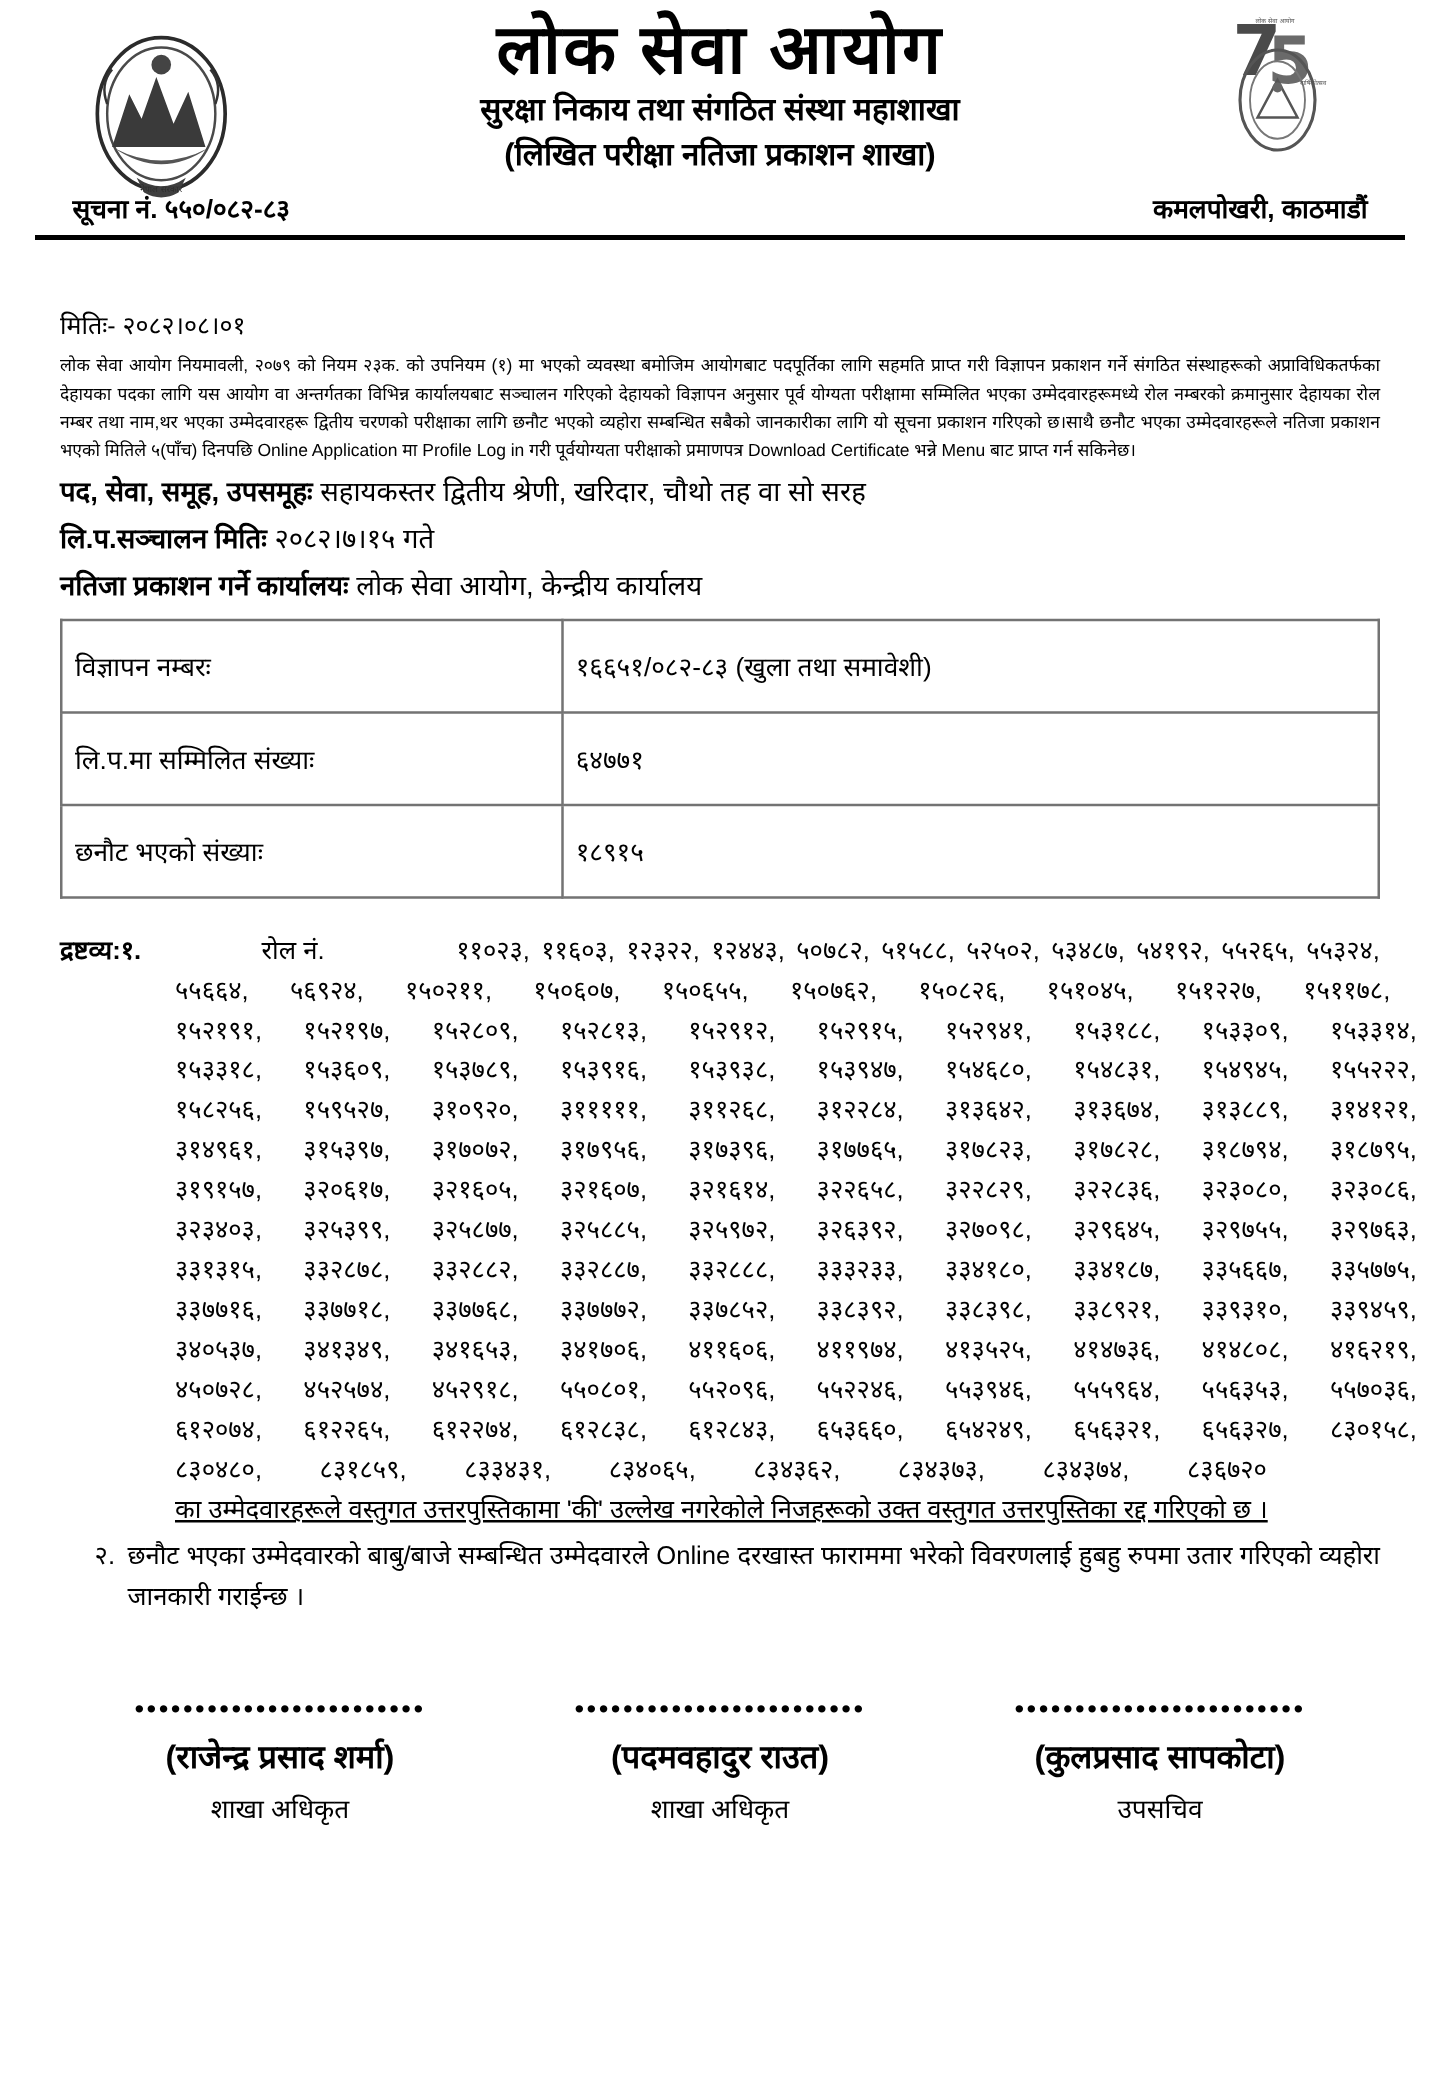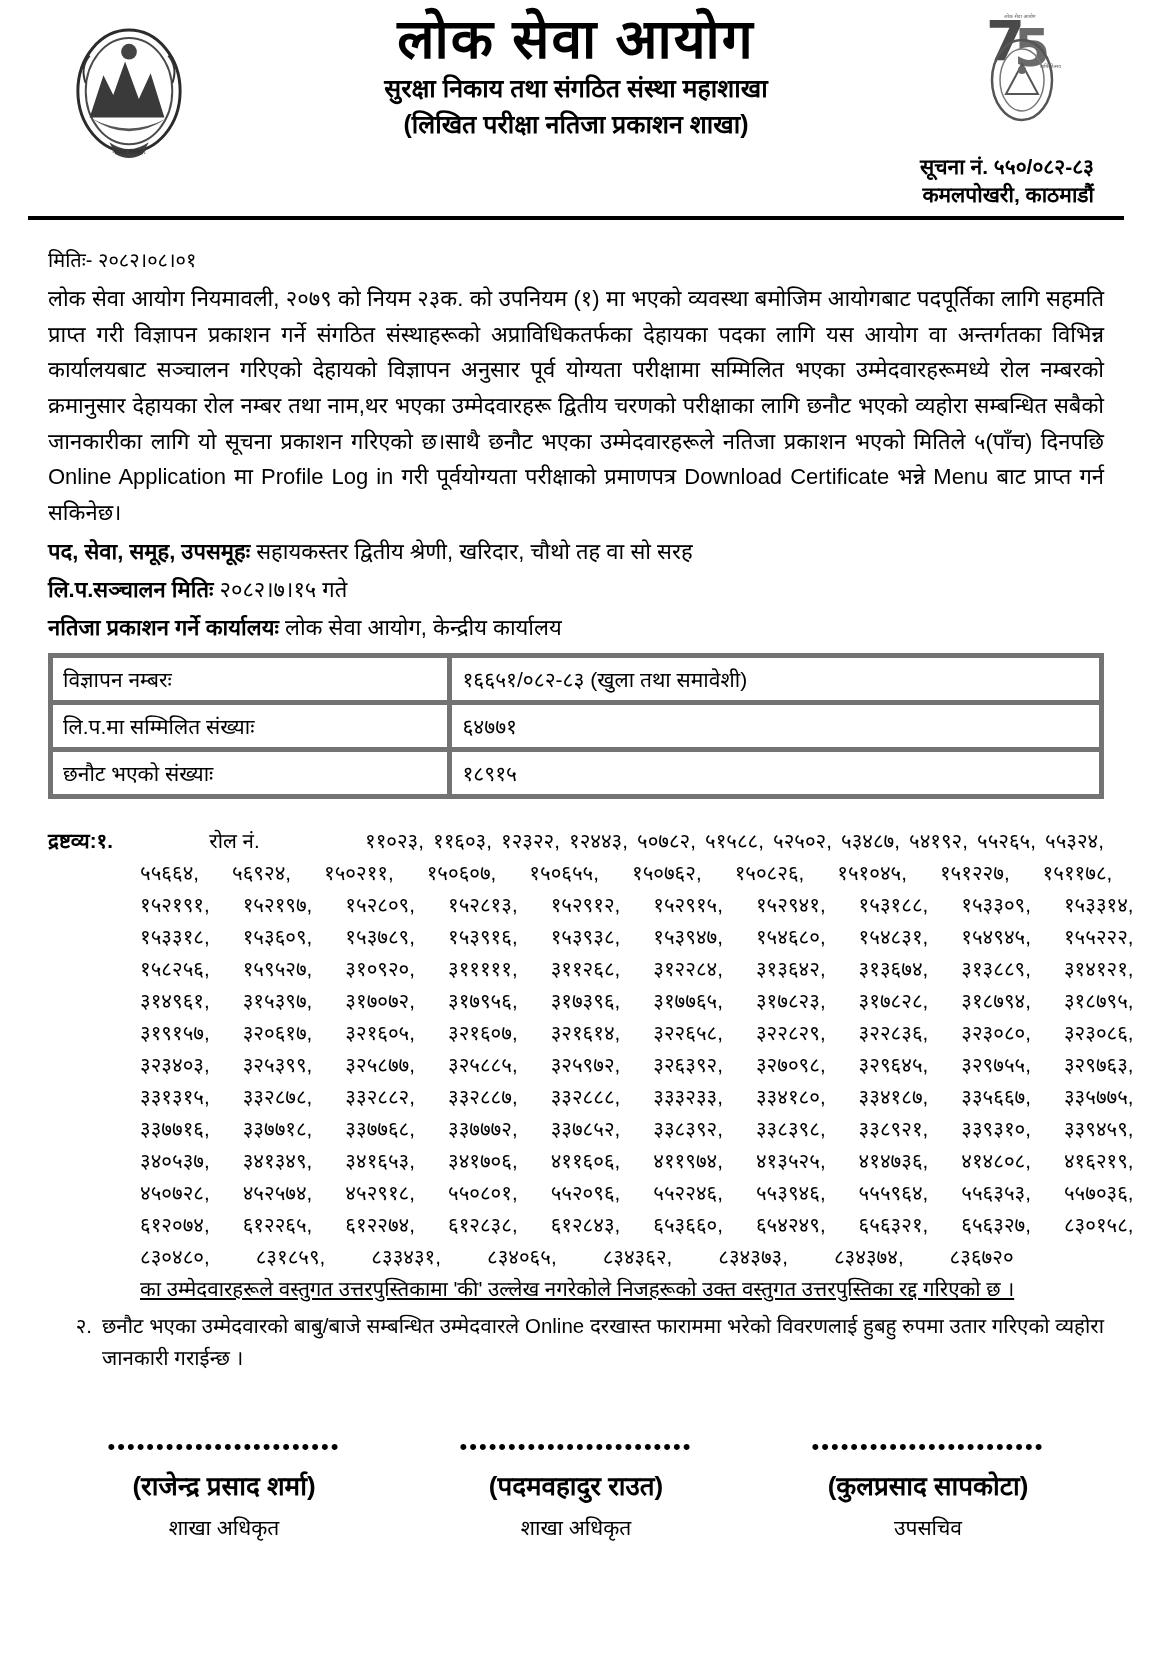--- a/index.html
+++ b/index.html
@@ -59,39 +59,38 @@
     font-family: "Liberation Sans", "DejaVu Sans", sans-serif;
   }
   .notice-row {
     display: flex;
     justify-content: space-between;
     align-items: flex-end;
     font-size: 21px;
     font-weight: bold;
     padding: 10px 30px 6px 30px;
     font-family: "Liberation Sans", "DejaVu Sans", sans-serif;
-    flex-direction: column;
   }
   .rule {
     border: none;
     border-top: 4px solid #000;
     margin: 2px 0 0 0;
   }
 
   
   .content { padding: 0 20px; }
   .date-line {
     text-align: left;
     font-size: 20px;
     font-weight: normal;
     margin: 14px 6px 8px 0;
     font-family: "Liberation Sans", "DejaVu Sans", sans-serif;
   }
   .para {
-    font-size: 22px;
+    font-size: 14px;
     line-height: 1.62;
     text-align: justify;
     text-justify: inter-word;
     margin: 0 0 4px 0;
     font-family: "Liberation Sans", "DejaVu Sans", sans-serif;
   }
   .kv-line {
     font-size: 22px;
     line-height: 1.62;
     margin: 2px 0;
@@ -100,22 +99,22 @@
   .kv-line .k { font-weight: bold; }
 
   
   table.info {
     width: 100%;
     border-collapse: collapse;
     margin-top: 8px;
     font-family: "Liberation Sans", "DejaVu Sans", sans-serif;
   }
   table.info td {
-    border: 5px solid #737373;
-    padding: 5px 10px;
+    border: 2px solid #737373;
+    padding: 20px 10px;
     font-size: 21px;
     height: 32px;
     vertical-align: middle;
   }
   table.info td.label { width: 38%; }
 
   
   .notes {
     margin-top: 26px;
     font-family: "Liberation Sans", "DejaVu Sans", sans-serif;

